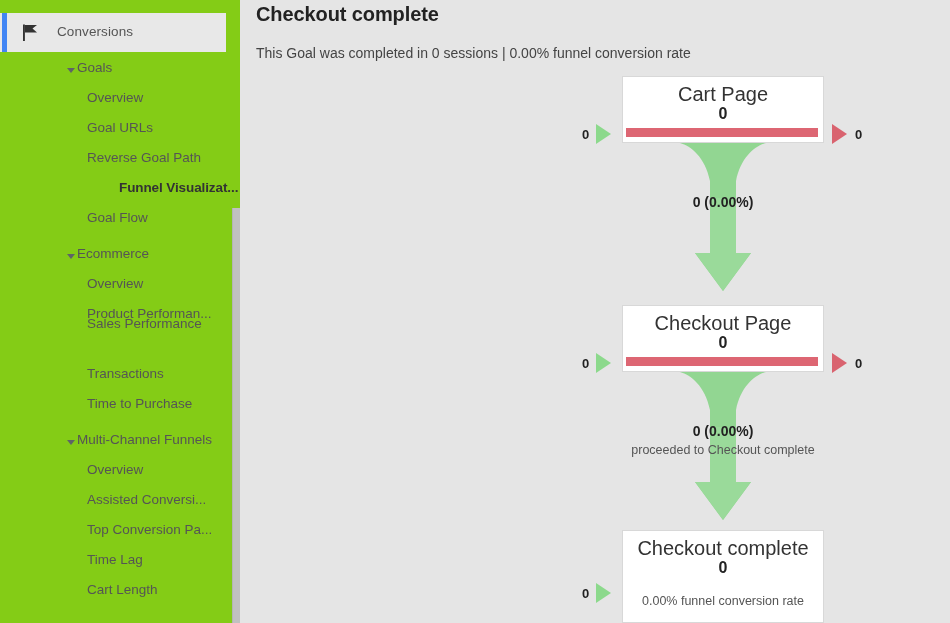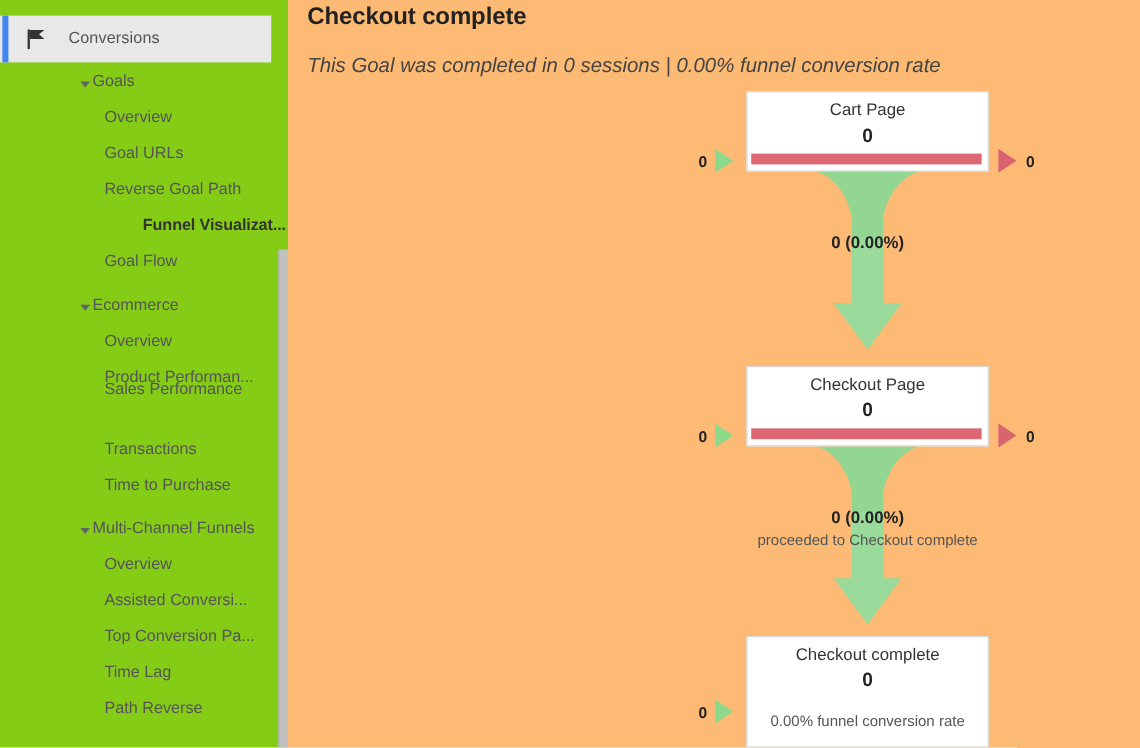--- a/index.html
+++ b/index.html
@@ -115,54 +115,53 @@
     letter-spacing: -0.1px;
     margin-left: 32px;
   }
 
   
   #main {
     position: absolute;
     left: 240px; top: 0;
     width: 710px;
     height: 623px;
-    background: #fdba74;
+    background: #e5e5e5;
     overflow: hidden;
   }
   #page-title {
     position: absolute;
     left: 16px;
     top: 3px;
     font-size: 20px;
     font-weight: bold;
     color: #222;
     letter-spacing: -0.1px;
   }
   #page-subtitle {
     position: absolute;
     left: 16px;
     top: 45px;
-    font-size: 17px;
+    font-size: 14px;
     color: #444;
     white-space: nowrap;
-    font-style: italic;
   }
 
   
   .stage {
     position: absolute;
     box-sizing: border-box;
     background: #ffffff;
     border: 1px solid #d8d8d8;
   }
   .stage-title {
     position: absolute;
     left: 0; right: 0;
     text-align: center;
-    font-size: 14px;
+    font-size: 20px;
     color: #333;
     white-space: nowrap;
   }
   .stage-value {
     position: absolute;
     left: 0; right: 0;
     text-align: center;
     font-size: 16px;
     font-weight: bold;
     color: #222;
@@ -296,21 +295,21 @@
     <div class="nav-item" style="top:489px">
       <span class="nav-item-label">Assisted Conversi...</span>
     </div>
     <div class="nav-item" style="top:519px">
       <span class="nav-item-label">Top Conversion Pa...</span>
     </div>
     <div class="nav-item" style="top:549px">
       <span class="nav-item-label">Time Lag</span>
     </div>
     <div class="nav-item" style="top:579px">
-      <span class="nav-item-label">Path Reverse</span>
+      <span class="nav-item-label">Cart Length</span>
     </div>
 
     <div id="sidebar-scroll-thumb"></div>
   </div>
 
   <div id="main">
 
     <div id="page-title">Checkout complete</div>
     <div id="page-subtitle">This Goal was completed in 0 sessions | 0.00% funnel conversion rate</div>
 

